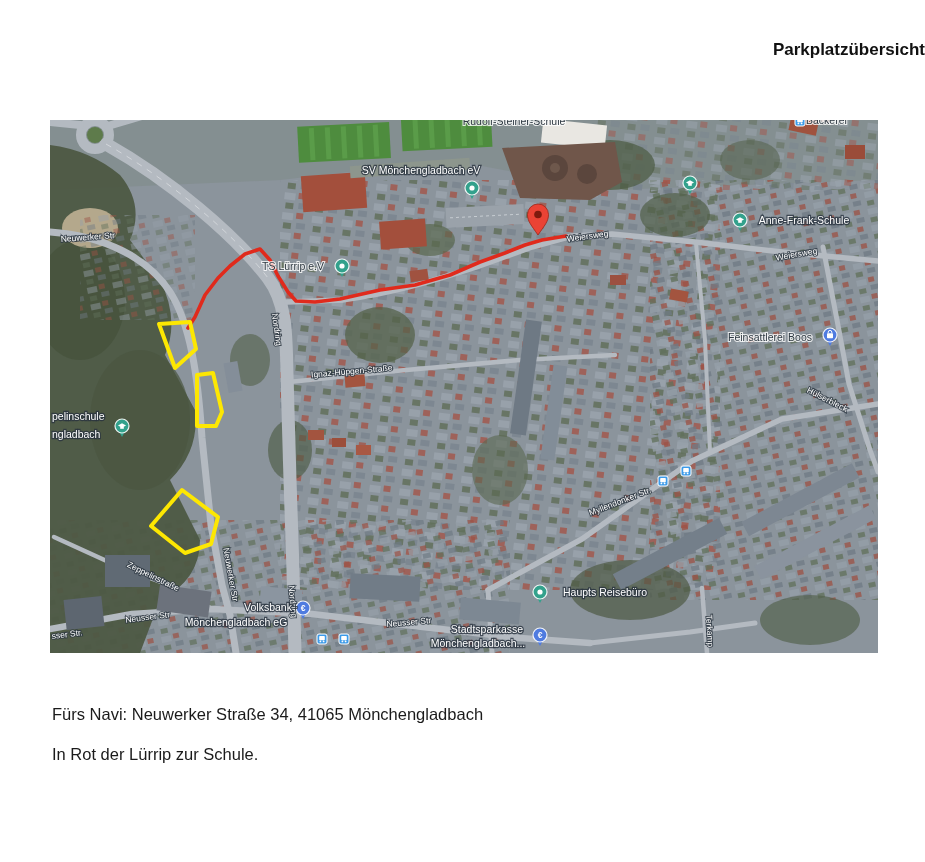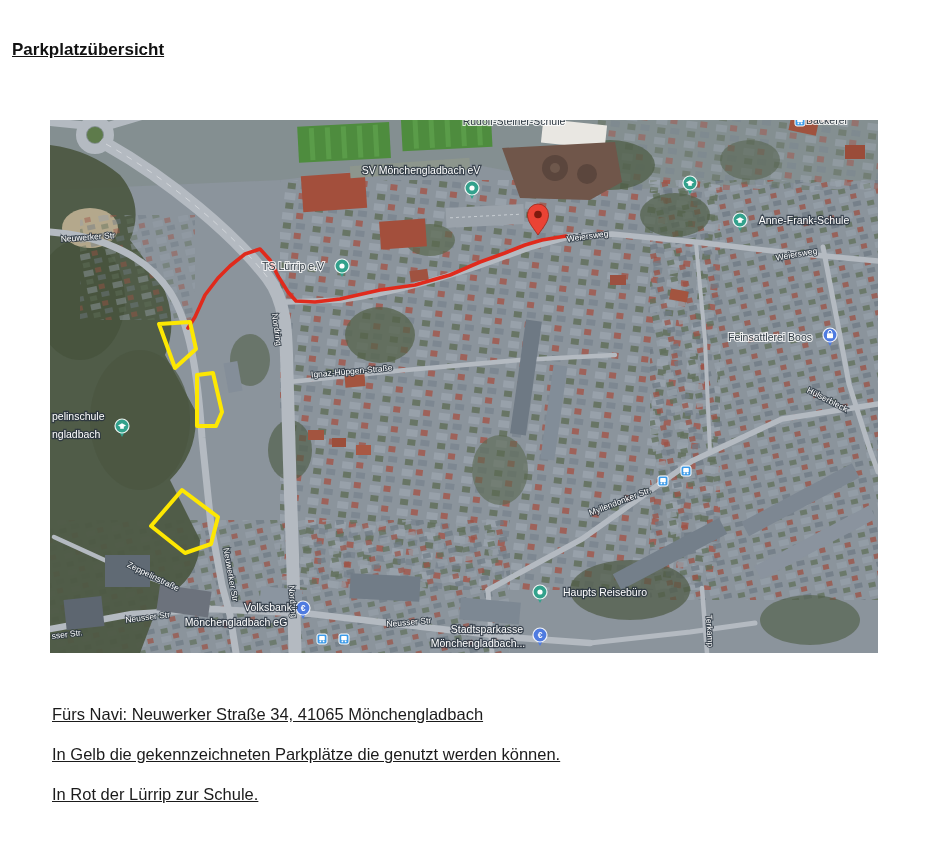--- a/index.html
+++ b/index.html
@@ -1,21 +1,21 @@
 <!DOCTYPE html>
 <html><head>
 <meta charset="utf-8">
 <style>
   html,body{margin:0;padding:0;}
   body{width:925px;height:862px;background:#ffffff;overflow:hidden;
        font-family:"Liberation Sans","DejaVu Sans",sans-serif;color:#1b1b1b;}
-  h1{font-size:17px;font-weight:bold;text-align:left;margin:40px 0 0 12px;color:#111;text-decoration:underline;}
+  h1{font-size:17px;font-weight:bold;text-align:right;margin:40px 0 0 0;color:#111;}
   .map-wrap{position:relative;margin:60px 0 0 50px;width:828px;height:533px;overflow:hidden;}
   .map-wrap svg{display:block;}
-  .notes{margin:52px 0 0 52px;text-decoration:underline;}
+  .notes{margin:52px 0 0 52px;}
   .notes p{font-size:16.5px;line-height:19px;margin:0 0 21px 0;}
   
   text.street{font-size:8.5px;fill:#ffffff;stroke:rgba(45,55,66,.85);stroke-width:2px;
               paint-order:stroke;font-weight:normal;}
   text.poiL{font-size:10.5px;fill:#ffffff;stroke:rgba(40,50,62,.8);stroke-width:2.4px;
             paint-order:stroke;font-weight:500;}
   text.poiD{font-size:10.5px;fill:#2e3942;stroke:rgba(255,255,255,.8);stroke-width:2.2px;
             paint-order:stroke;font-weight:500;}
 </style>
 </head>
@@ -240,15 +240,14 @@
         <text x="186" y="506" class="poiL" text-anchor="middle">Mönchengladbach eG</text>
         <text x="437" y="513" class="poiL" text-anchor="middle">Stadtsparkasse</text>
         <text x="428" y="527" class="poiL" text-anchor="middle">Mönchengladbach...</text>
         <text x="555" y="476" class="poiL" text-anchor="middle">Haupts Reisebüro</text>
       </g>
 </svg>
 </div>
 
 <div class="notes">
   <p>Fürs Navi: Neuwerker Straße 34, 41065 Mönchengladbach</p>
-  <p>In Gelb die gekennzeichneten Parkplätze die genutzt werden können.</p>
   <p>In Rot der Lürrip zur Schule.</p>
 </div>
 
 </body></html>

